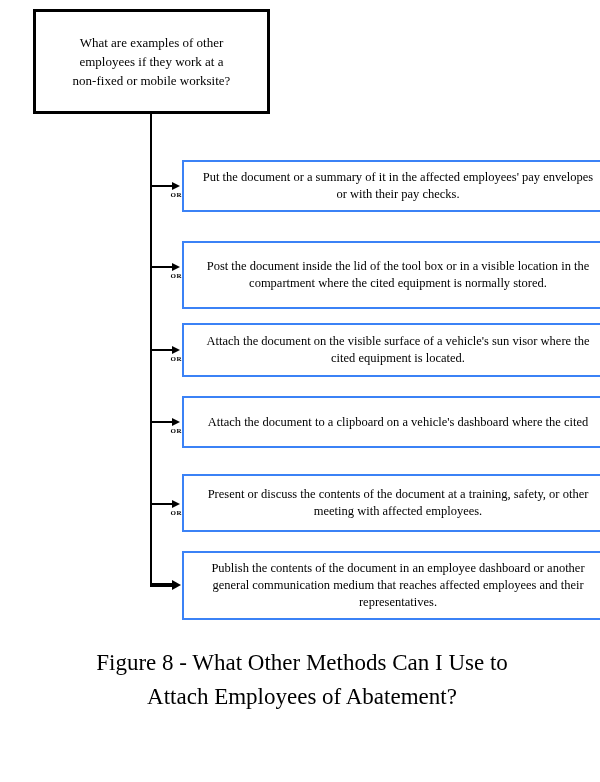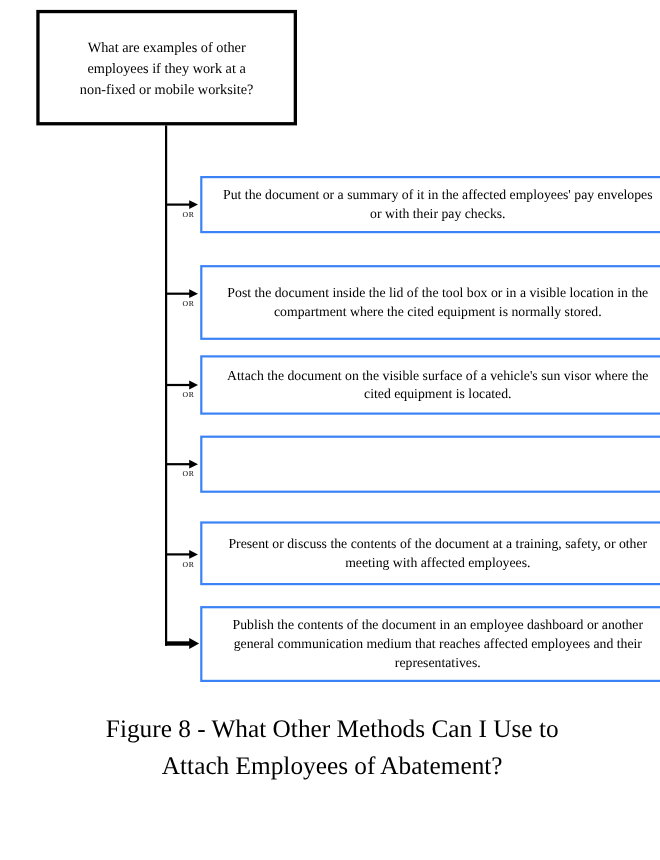--- a/index.html
+++ b/index.html
@@ -53,25 +53,25 @@
   .arrow.big {
     border-left-width: 9px;
     border-top-width: 5px;
     border-bottom-width: 5px;
   }
   .orlbl {
     position: absolute;
     left: 142px;
     width: 16px;
     font-size: 7px;
-    font-weight: normal;
+    font-weight: bold;
     letter-spacing: 0.5px;
     font-family: "Liberation Serif", serif;
     color: #000;
-    text-align: left;
+    text-align: right;
   }
   
   .mbox {
     position: absolute;
     left: 158px;
     width: 432px;
     box-sizing: border-box;
     border: 2px solid #3b82f6;
     display: flex;
     flex-direction: column;
@@ -136,20 +136,21 @@
   <div class="orlbl or3">OR</div>
   <div class="mbox bx3">
     <div class="mline">Attach the document on the visible surface of a vehicle's sun visor where the</div>
     <div class="mline">cited equipment is located.</div>
   </div>
 
   <div class="hline hl4"></div>
   <div class="arrow ar4"></div>
   <div class="orlbl or4">OR</div>
   <div class="mbox bx4">
+    <div class="mline">Attach the document to a clipboard on a vehicle's dashboard where the cited</div>
   </div>
 
   <div class="hline hl5"></div>
   <div class="arrow ar5"></div>
   <div class="orlbl or5">OR</div>
   <div class="mbox bx5">
     <div class="mline">Present or discuss the contents of the document at a training, safety, or other</div>
     <div class="mline">meeting with affected employees.</div>
   </div>
 

